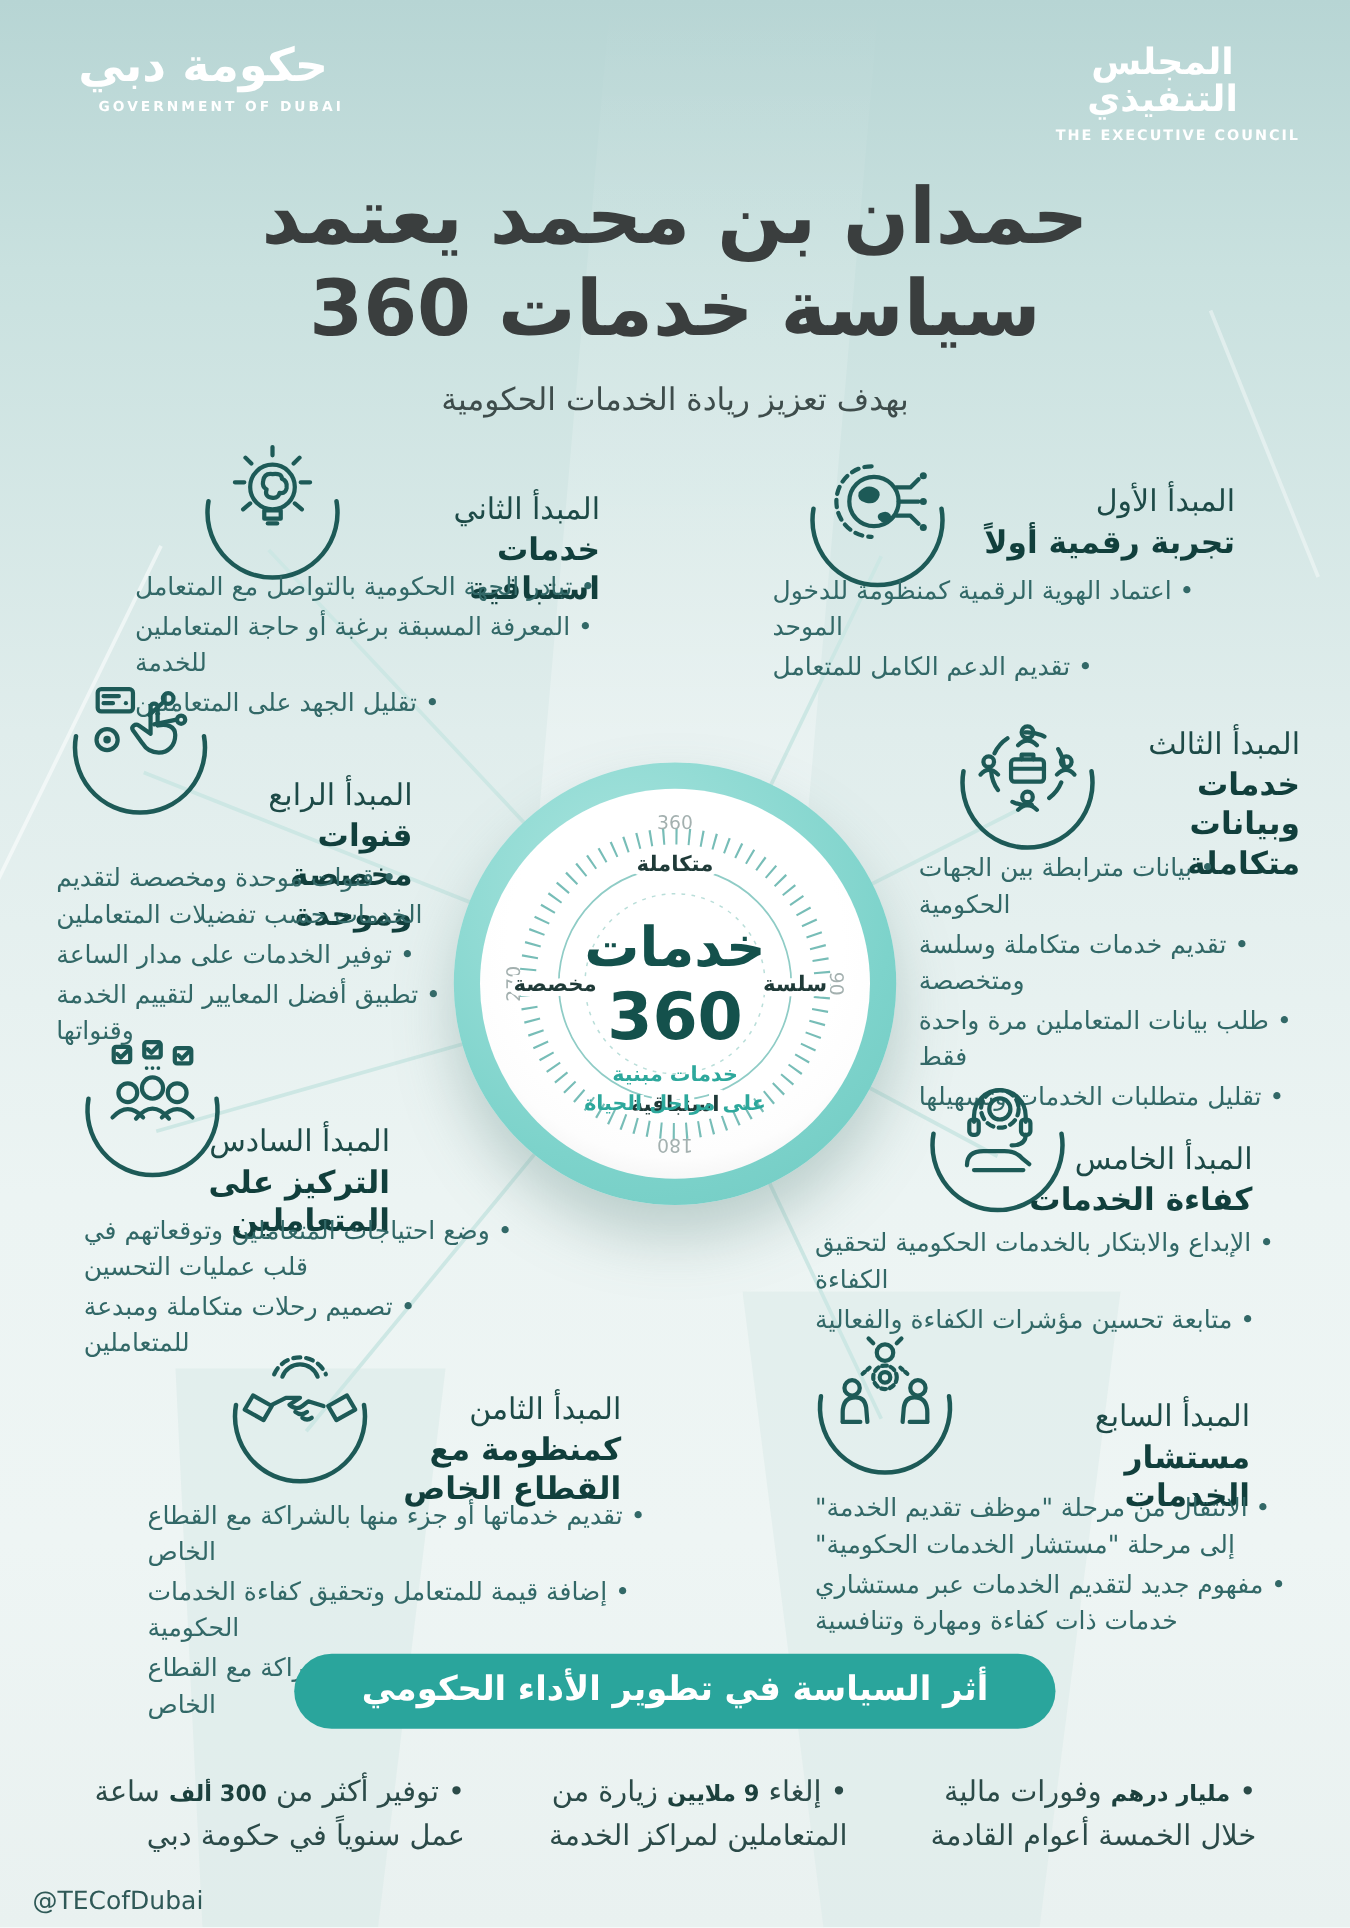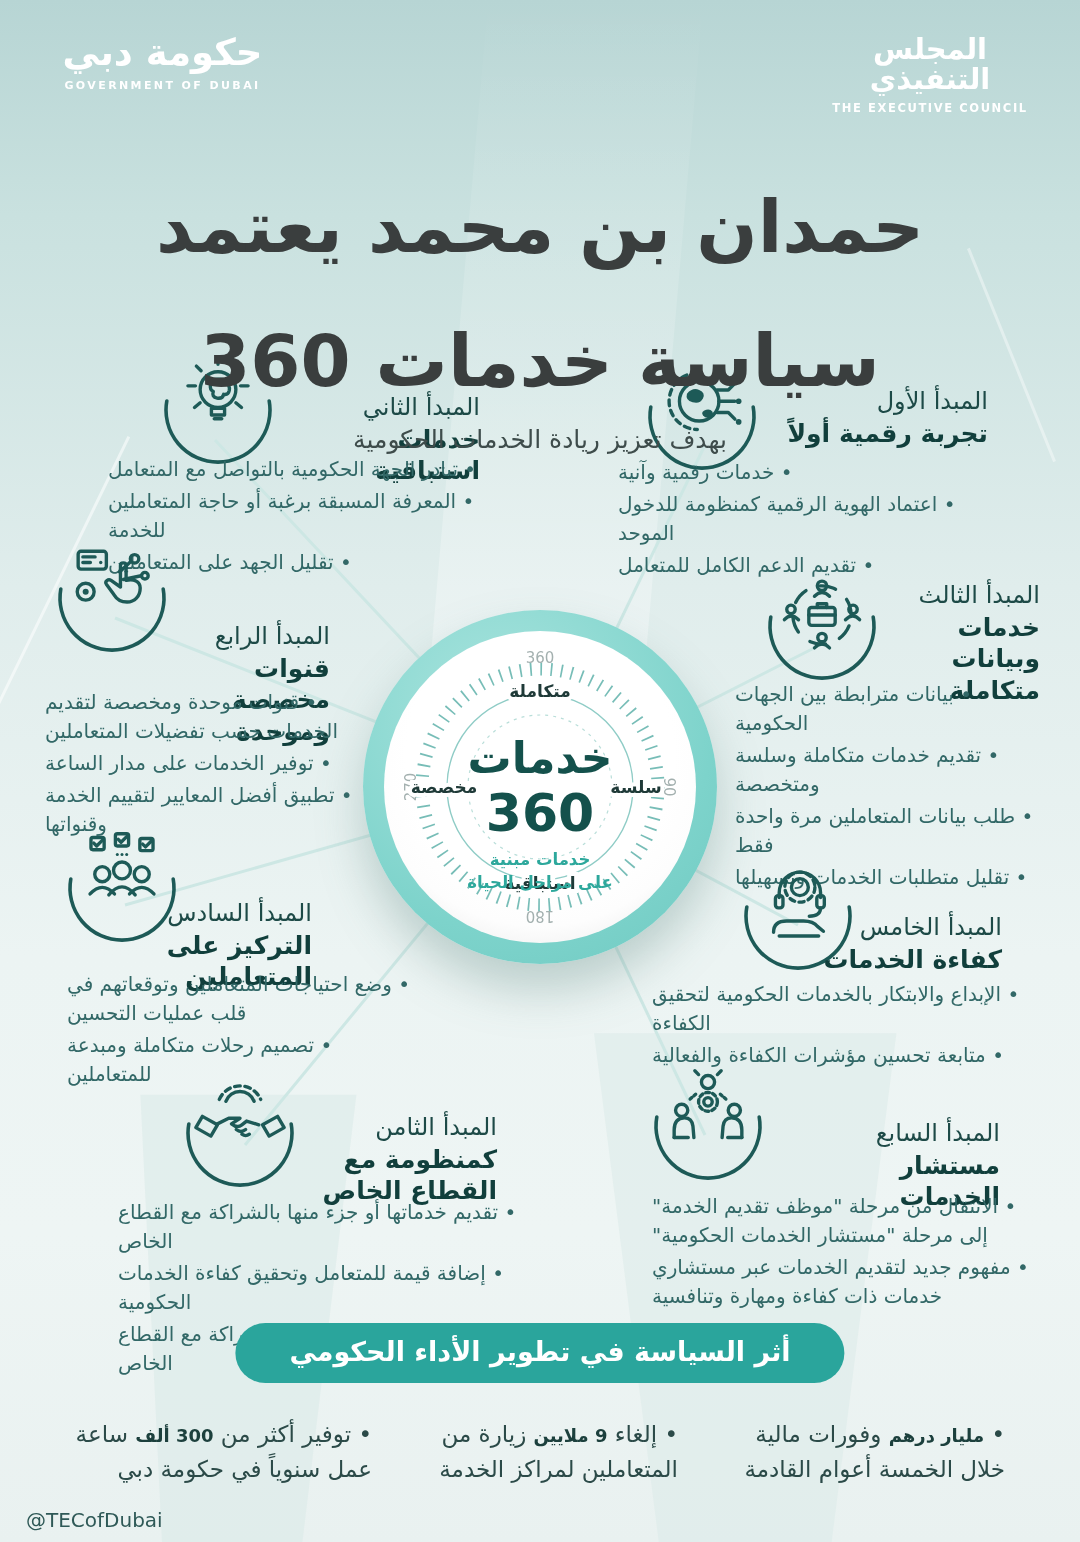--- a/index.html
+++ b/index.html
@@ -13,30 +13,30 @@
   .bg-band{left:455px;top:0;width:215px;height:760px;background:linear-gradient(180deg,rgba(255,255,255,0),rgba(255,255,255,.38));transform:skewX(-5deg);}
   .chevL{inset:0;background:#d9eae8;opacity:.55;clip-path:polygon(13% 71%,33% 71%,28% 100%,15% 100%);}
   .chevR{inset:0;background:#d9eae8;opacity:.5;clip-path:polygon(55% 67%,83% 67%,77% 100%,61% 100%);}
   .diag1{left:55px;top:420px;width:3px;height:330px;background:rgba(255,255,255,.55);transform:rotate(26deg);}
   .diag2{left:1010px;top:240px;width:3px;height:230px;background:rgba(255,255,255,.4);transform:rotate(-22deg);}
   .rays{left:0;top:0;z-index:1;}
   .rays line{stroke:#cde7e4;stroke-width:3;}
   
   .logo{color:#fff;text-align:center;z-index:4;}
   .logo-ar{font-weight:700;line-height:1.05;}
-  .logo-en{font-weight:600;margin-top:6px;}
+  .logo-en{font-weight:600;margin-top:6px;text-align:right;}
   .logo-gov{left:50px;top:34px;width:225px;}
   .logo-gov .logo-ar{font-size:37px;}
   .logo-gov .logo-en{font-size:11px;letter-spacing:2.4px;}
   .logo-ec{right:40px;top:34px;width:220px;}
   .logo-ec .logo-ar{font-size:29px;}
   .logo-ec .logo-en{font-size:11.5px;letter-spacing:1.6px;}
   
   .title-wrap{left:0;top:136px;width:100%;text-align:center;z-index:4;}
-  .title-line{font-size:72px;font-weight:800;color:#3a3e3e;line-height:1.2;margin-top:48px;}
+  .title-line{font-size:62px;font-weight:800;color:#3a3e3e;line-height:1.2;}
   .subtitle{margin-top:20px;font-size:25px;font-weight:500;color:#3e4c4b;text-align:center;}
   
   .pr-icon{width:140px;height:130px;z-index:3;}
   .pr-icon svg{overflow:visible;}
   .arc{fill:none;stroke:#c0e1dd;stroke-width:9;}
   .li-ic path,.li-ic circle,.li-ic rect{fill:none;stroke:#1d5a57;stroke-width:3.6;stroke-linecap:round;stroke-linejoin:round;}
   .li-ic .fl{fill:#1d5a57;stroke:none;}
   .li-ic .dot{fill:#1d5a57;stroke:none;}
   .pr-title{z-index:3;text-align:right;}
   .pr-label{font-size:24px;font-weight:400;color:#1d4a47;line-height:1.25;}
@@ -120,21 +120,20 @@
         <circle class="dot" cx="89" cy="46" r="3"></circle>
         <circle class="dot" cx="89" cy="68" r="3"></circle>
       </g>
     </svg>
   </div>
   <div class="abs pr-title" dir="rtl" style="right:92px;top:386px;width:220px;">
     <div class="pr-label">المبدأ الأول</div>
     <div class="pr-name">تجربة رقمية أولاً</div>
   </div>
   <ul class="abs pr-bullets" dir="rtl" style="right:92px;top:458px;width:370px;">
-    <li>خدمات رقمية وآنية</li>
     <li>اعتماد الهوية الرقمية كمنظومة للدخول الموحد</li>
     <li>تقديم الدعم الكامل للمتعامل</li>
   </ul>
 
   <div class="abs pr-icon" style="left:148px;top:352px;">
     <svg class="li-ic" width="140" height="128">
       <path class="arc" d="M18.8 49 A52 52 0 1 0 121.2 49"></path>
       <g transform="translate(23,0) scale(0.94)">
         <circle cx="50" cy="40" r="19"></circle>
         <path d="M50 29q-7-1-8 6q-1 5 3 7q-2 6 4 7q6 1 7-4q5 1 6-4q1-6-4-8q0-5-8-4z" stroke-width="2.4"></path>

